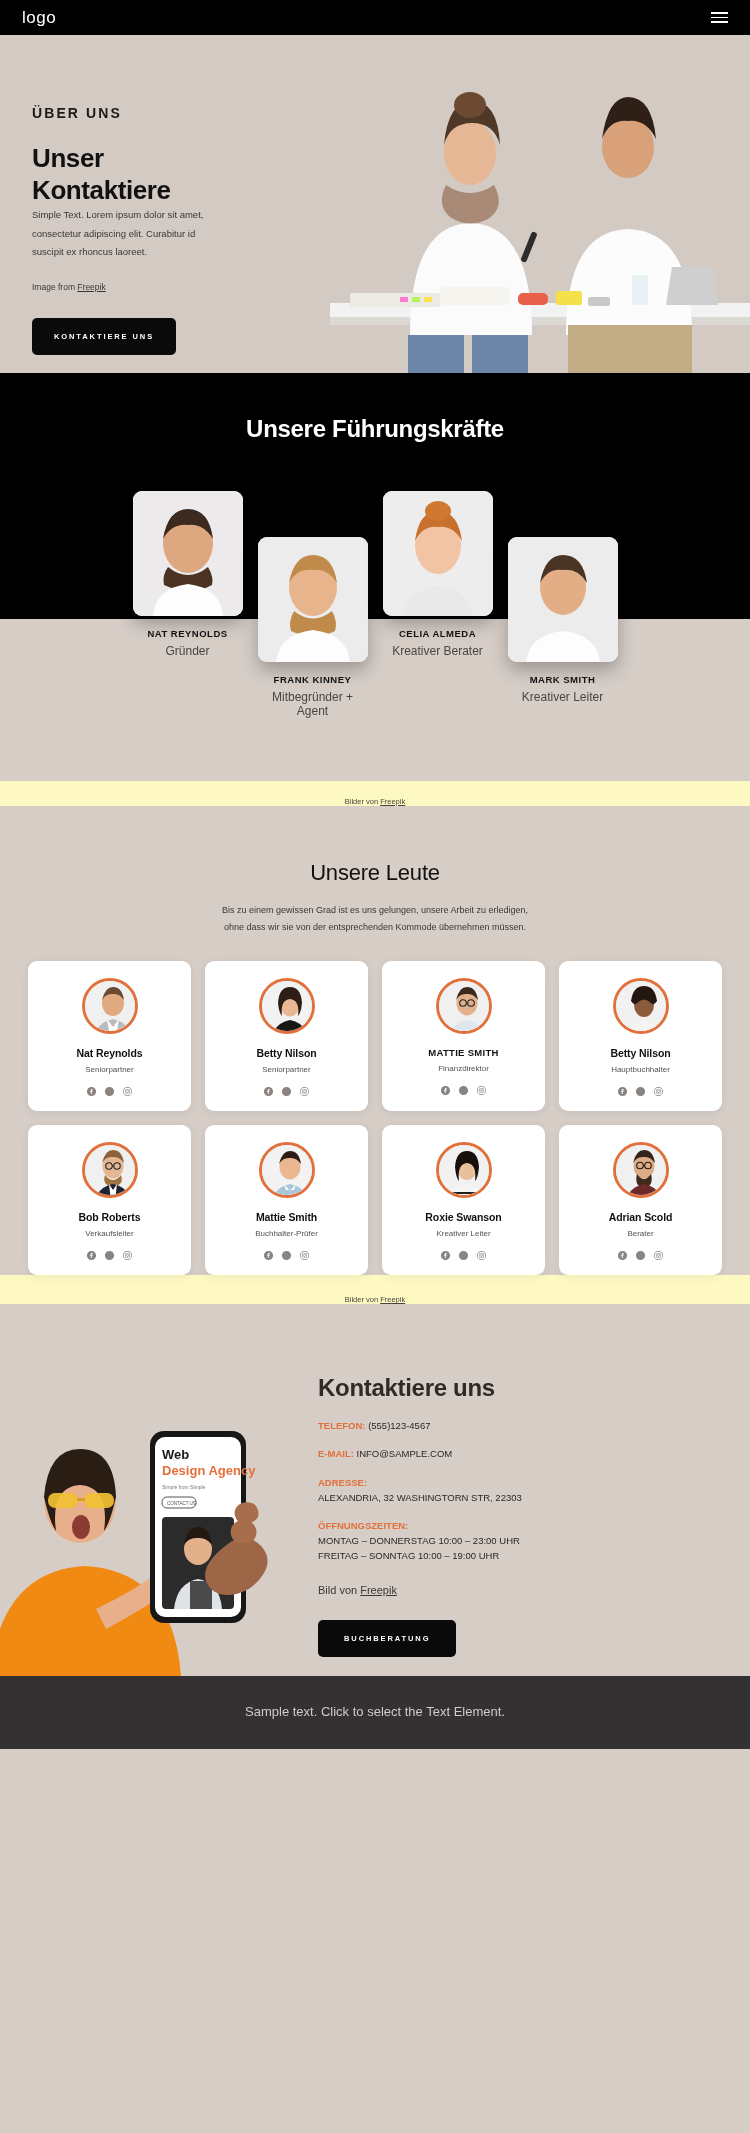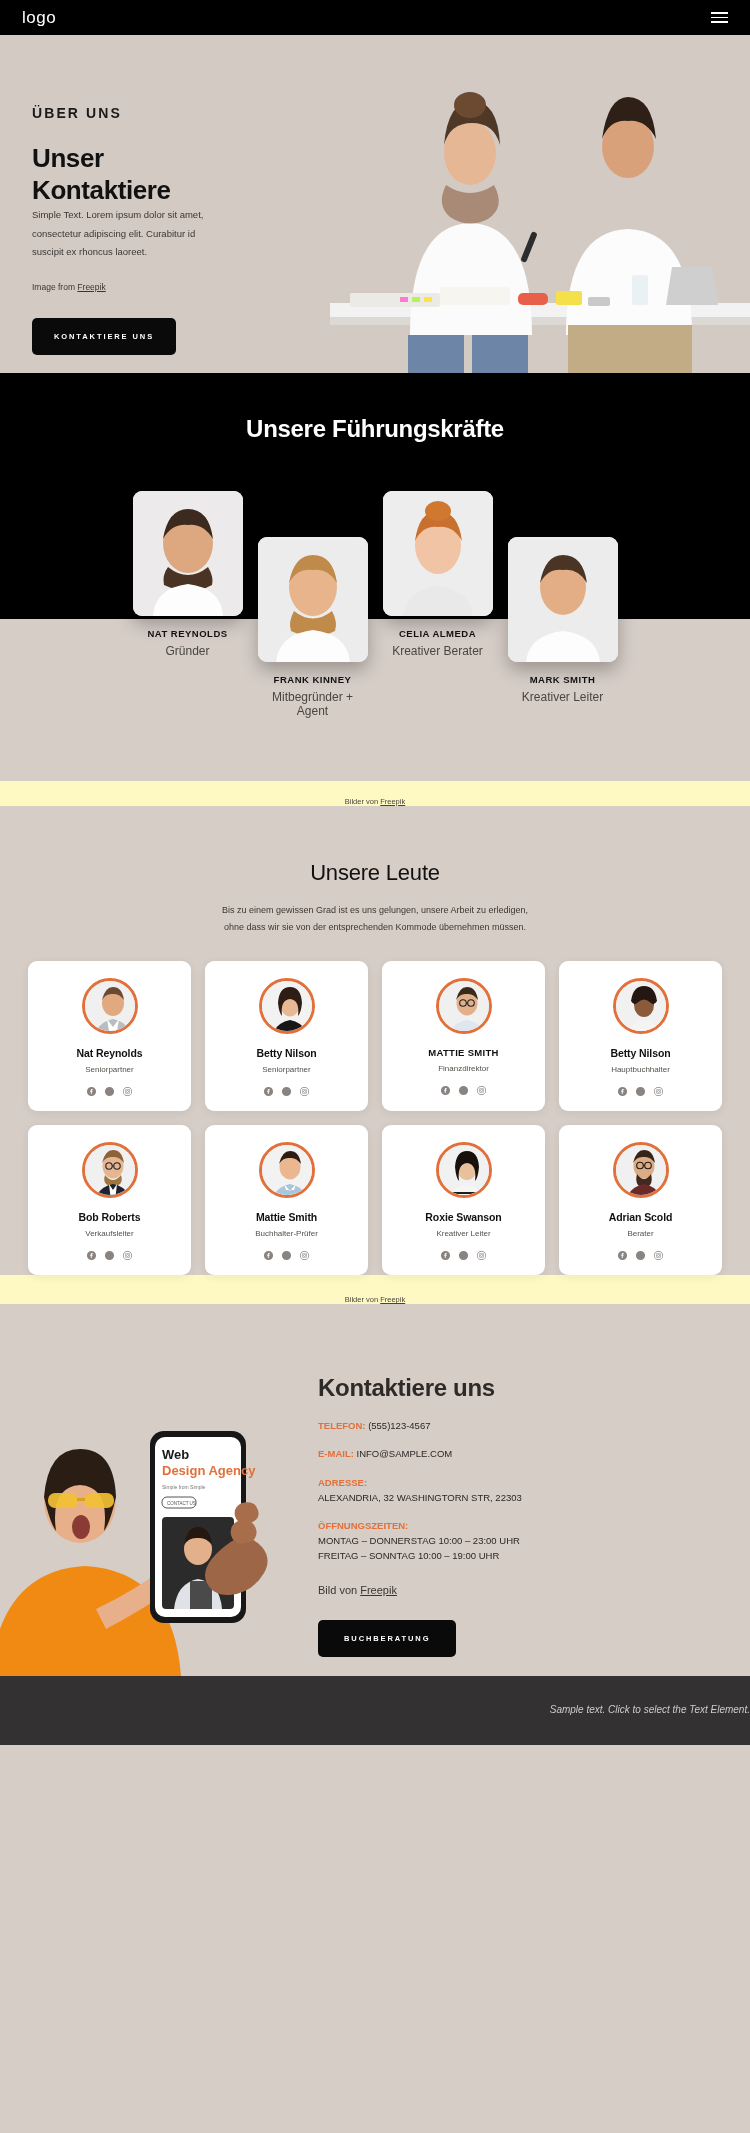--- a/index.html
+++ b/index.html
@@ -114,22 +114,22 @@
   .contact-credit a { color:#3a3632; text-decoration:underline; }
   .btn-book {
     display:inline-block; background:#0a0a0a; color:#fff; border:none;
     font-size:7.5px; letter-spacing:1.9px; font-weight:700;
     padding:14px 26px; border-radius:5px; margin-top:24px; cursor:pointer;
     font-family:"Liberation Sans",sans-serif;
   }
 
   
   .footer {
-    background:#333132; color:#cfcbc8; text-align:right;
-    font-size:10px; padding:28px 0 30px;font-style:italic;
+    background:#333132; color:#cfcbc8; text-align:center;
+    font-size:13px; padding:28px 0 30px;
   }
 </style>
 </head>
 <body>
 
 <div class="page">
 
   <div class="topbar">
     <div class="logo">logo</div>
     <div class="burger">

